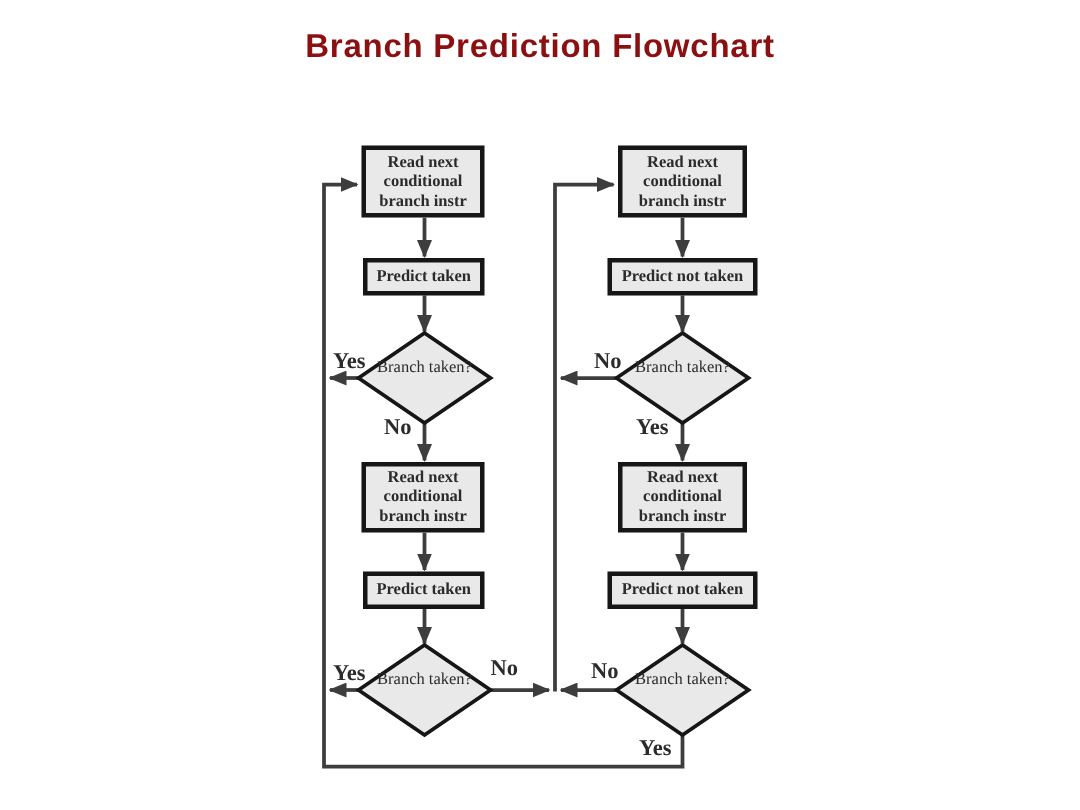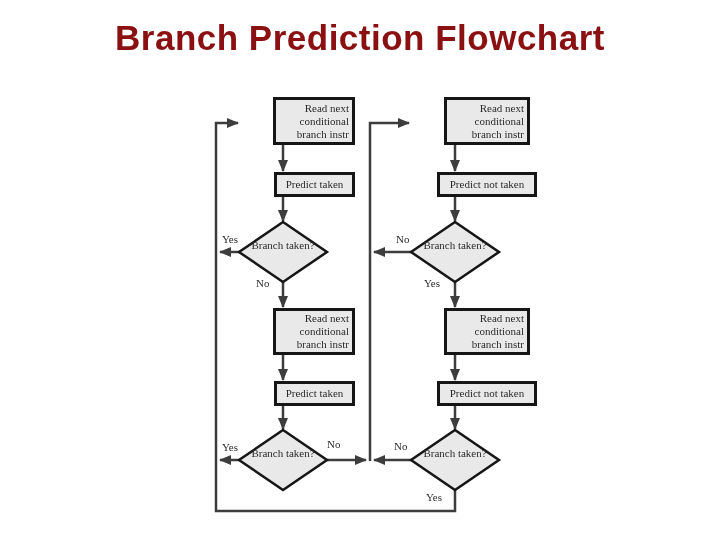--- a/index.html
+++ b/index.html
@@ -2,41 +2,40 @@
 <html style="--title-color: #8a1012; --line-color: #3d3d3d; --node-fill: #e9e9e9; --node-border: #161616; --node-text: #2b2b2b;"><head>
 <meta charset="utf-8">
 <style>
   html,body{margin:0;padding:0;background:#ffffff;}
   .slide{
     position:relative;width:720px;height:540px;background:#ffffff;overflow:hidden;
     font-family:"Liberation Serif", serif;
   }
   .title{
     position:absolute;top:18px;left:0;width:100%;text-align:center;
-    font-family:"Liberation Sans", sans-serif;font-weight:bold;font-size:35px;
+    font-family:"Liberation Sans", sans-serif;font-weight:bold;font-size:22px;
     color:var(--title-color,#8a1012);letter-spacing:.5px;
   }
   svg.wires{position:absolute;left:0;top:0;}
   .flow{fill:none;stroke:var(--line-color,#3d3d3d);stroke-width:2.5;}
   .ah{fill:var(--line-color,#3d3d3d);}
   .diamond{fill:var(--node-fill,#e9e9e9);stroke:var(--node-border,#161616);stroke-width:2.5;}
   .box{
     position:absolute;box-sizing:border-box;
     background:var(--node-fill,#e9e9e9);border:3px solid var(--node-border,#161616);
-    display:flex;align-items:center;justify-content:center;text-align:right;
-    font-weight:normal;font-size:11px;line-height:13px;color:var(--node-text,#2b2b2b);
+    display:flex;align-items:center;justify-content:center;text-align:center;
+    font-weight:bold;font-size:11px;line-height:13px;color:var(--node-text,#2b2b2b);
     padding:1px 3px;
-    margin-left:32px;
   }
   .dlabel{
     position:absolute;width:64px;text-align:center;
     font-weight:normal;font-size:11px;line-height:13px;color:var(--node-text,#2b2b2b);
   }
   .lbl{
-    position:absolute;font-weight:normal;font-size:11px;color:var(--node-text,#2b2b2b);
+    position:absolute;font-weight:bold;font-size:15px;color:var(--node-text,#2b2b2b);
     white-space:nowrap;
   }
 </style>
 </head>
 <body>
 
 <div class="slide">
 
   <div class="title">Branch Prediction Flowchart</div>
 

